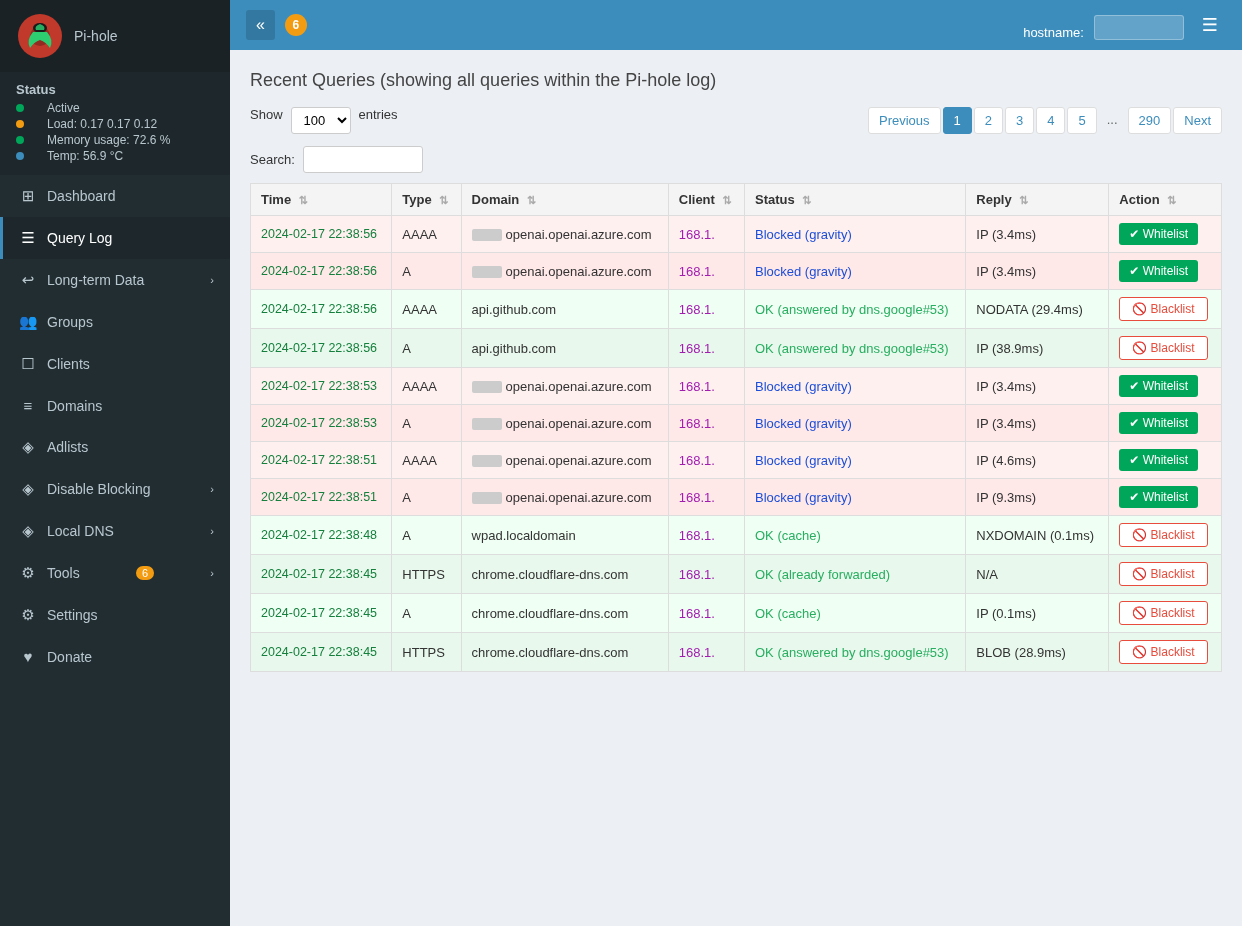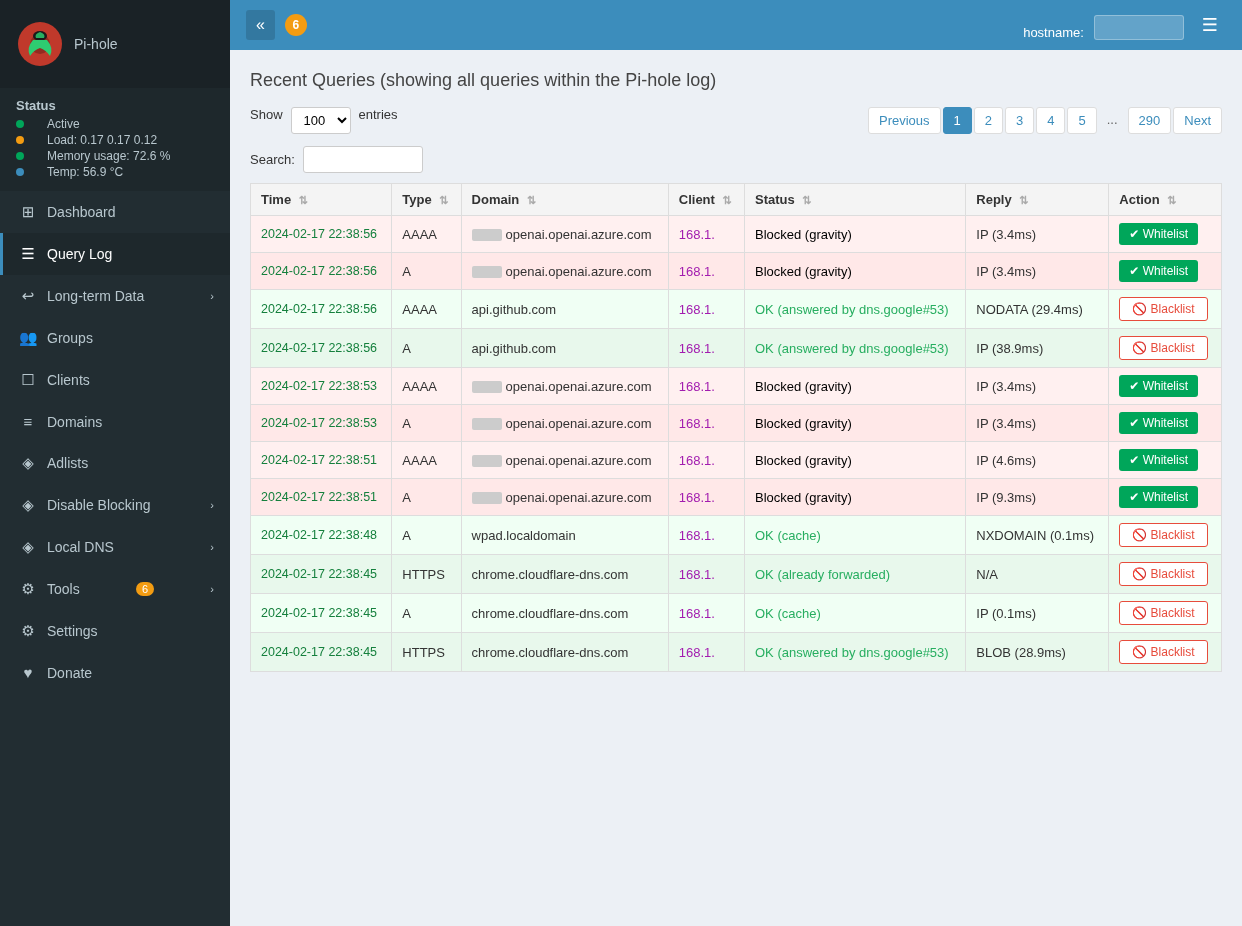--- a/index.html
+++ b/index.html
@@ -1,20 +1,20 @@
 <!DOCTYPE html>
 <html><head>
   <meta charset="utf-8">
   <style>
     * { box-sizing: border-box; margin: 0; padding: 0; }
     body { font-family: "Source Sans Pro", Arial, sans-serif; font-size: 14px; background: #ecf0f5; color: #333; display: flex; height: 100vh; overflow: hidden; }
 
     
     #sidebar { width: 230px; min-width: 230px; background: #222d32; color: #b8c7ce; display: flex; flex-direction: column; height: 100vh; overflow-y: auto; }
-    #sidebar-header { background: #1a2226; padding: 20px 16px; display: flex; align-items: center; gap: 10px; }
+    #sidebar-header { background: #1a2226; padding: 12px 16px; display: flex; align-items: center; gap: 10px; }
     #sidebar-logo { width: 48px; height: 48px; }
     #sidebar-status { padding: 10px 16px; background: #1e282c; font-size: 12px; }
     #sidebar-status .status-label { color: #b8c7ce; font-weight: bold; font-size: 13px; margin-bottom: 4px; }
     #sidebar-status .status-row { display: flex; align-items: center; gap: 23px; margin: 2px 0; font-size: 12px; color: #b8c7ce; }
     .dot { width: 8px; height: 8px; border-radius: 50%; display: inline-block; }
     .dot-green { background: #00a65a; }
     .dot-yellow { background: #f39c12; }
     .dot-blue { background: #3c8dbc; }
 
     .sidebar-nav { flex: 1; }
@@ -56,21 +56,21 @@
     .data-table { width: 100%; border-collapse: collapse; background: #fff; font-size: 13px; }
     .data-table th { background: #f4f4f4; border: 1px solid #ddd; padding: 8px 10px; text-align: left; font-weight: 600; color: #333; white-space: nowrap; }
     .data-table td { border: 1px solid #ddd; padding: 7px 10px; vertical-align: middle; }
     .data-table tr:nth-child(even) { background: #fafafa; }
     .data-table tr.blocked { background: #fff0f0; }
     .data-table tr.blocked:nth-child(even) { background: #ffe8e8; }
     .data-table tr.ok { background: #f0fff4; }
     .data-table tr.ok:nth-child(even) { background: #e8f8ec; }
 
     .sort-icon { color: #aaa; margin-left: 4px; font-size: 11px; }
-    .status-blocked { color: #000000; }
+    .status-blocked { color: #1d4ed8; }
     .status-ok { color: #27ae60; }
     .time-col { color: #15803d; font-size: 12.5px; }
     .client-col { color: #a21caf; }
 
     .btn-whitelist { background: #00a65a; color: #fff; border: none; padding: 4px 10px; border-radius: 3px; cursor: pointer; font-size: 12px; display: flex; align-items: center; gap: 4px; white-space: nowrap; }
     .btn-blacklist { background: #fff; color: #e74c3c; border: 1px solid #e74c3c; padding: 4px 12px; border-radius: 3px; cursor: pointer; font-size: 12px; display: flex; align-items: center; gap: 4px; white-space: nowrap; }
   </style>
 </head>
 <body>
 

